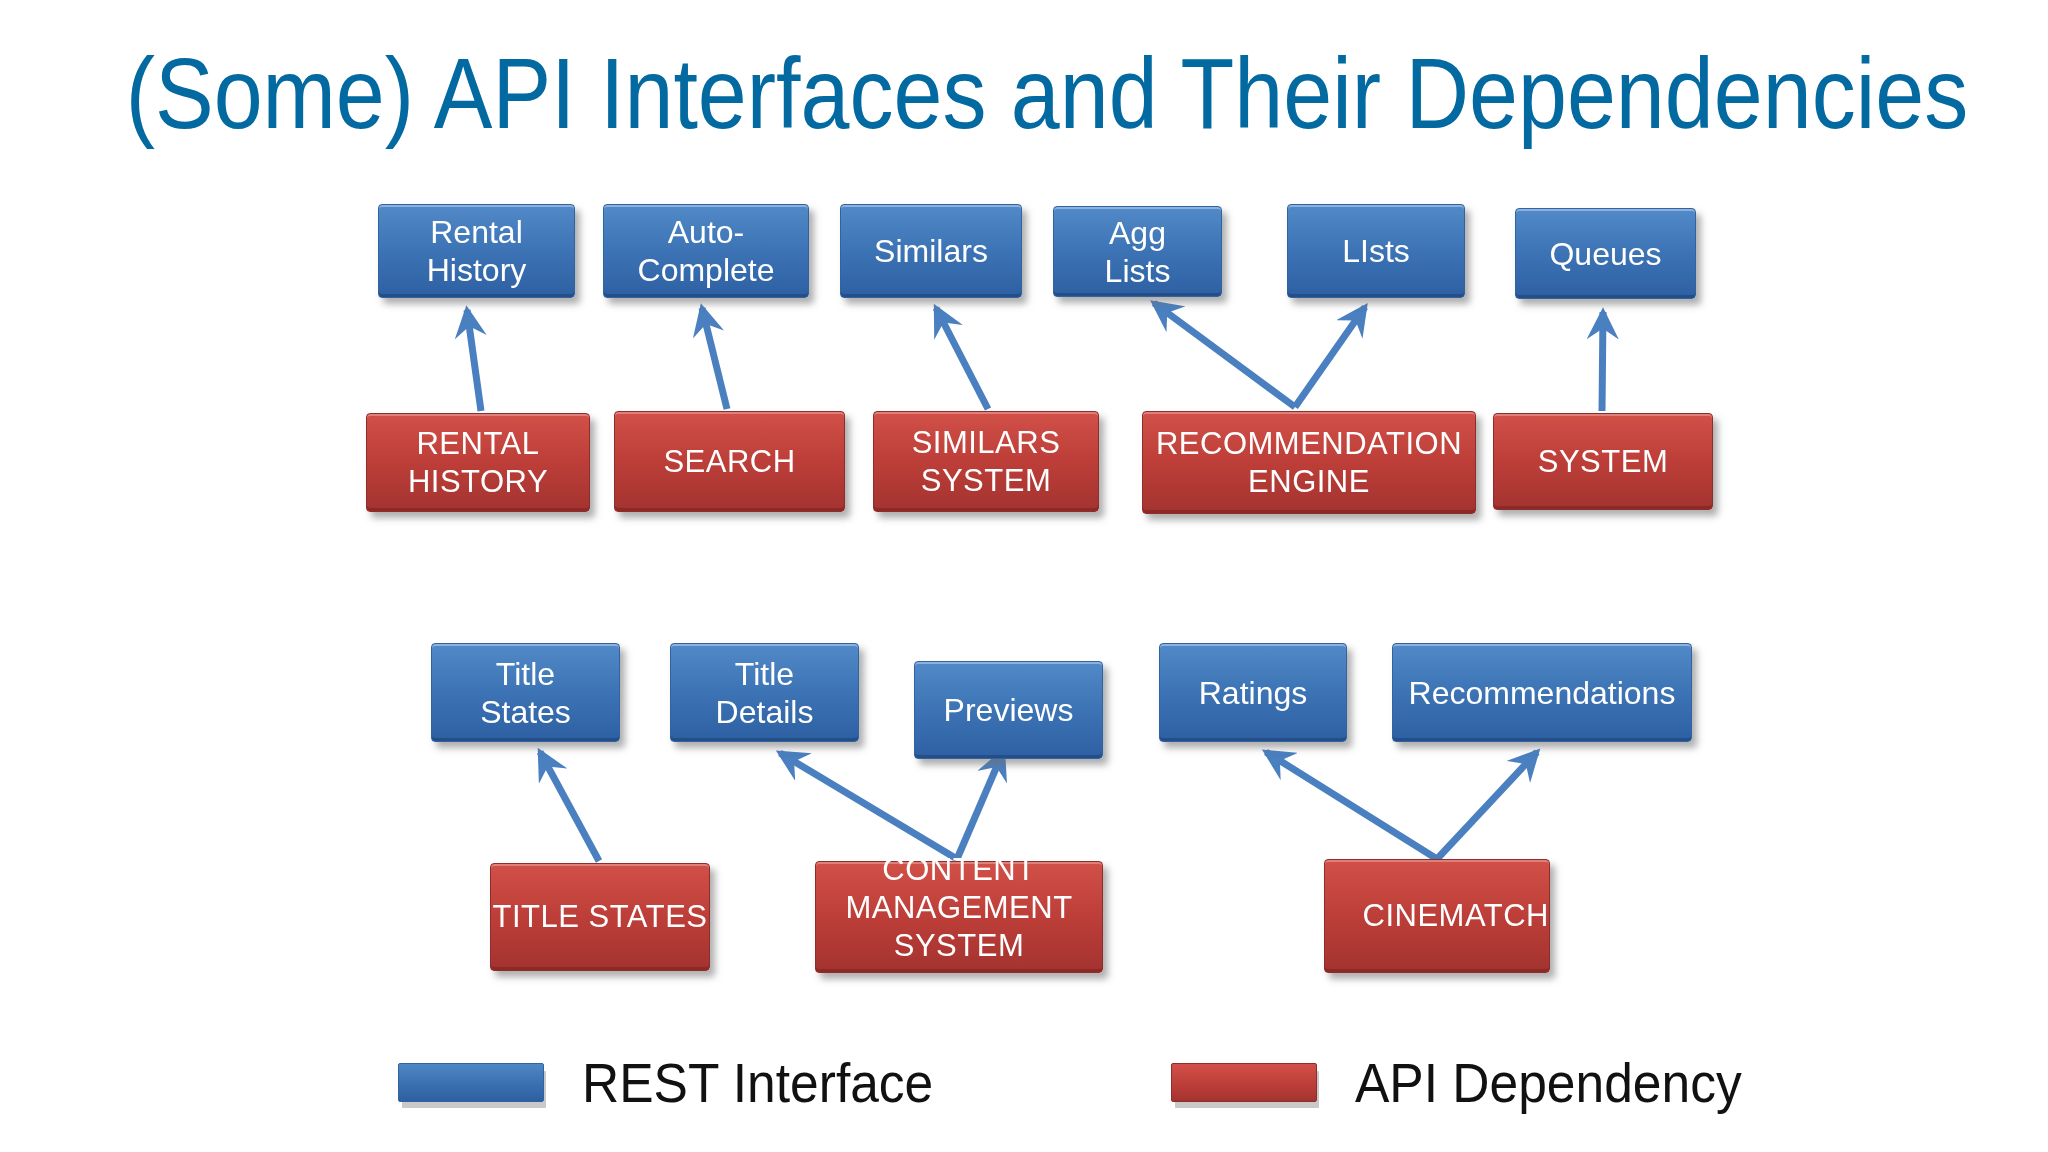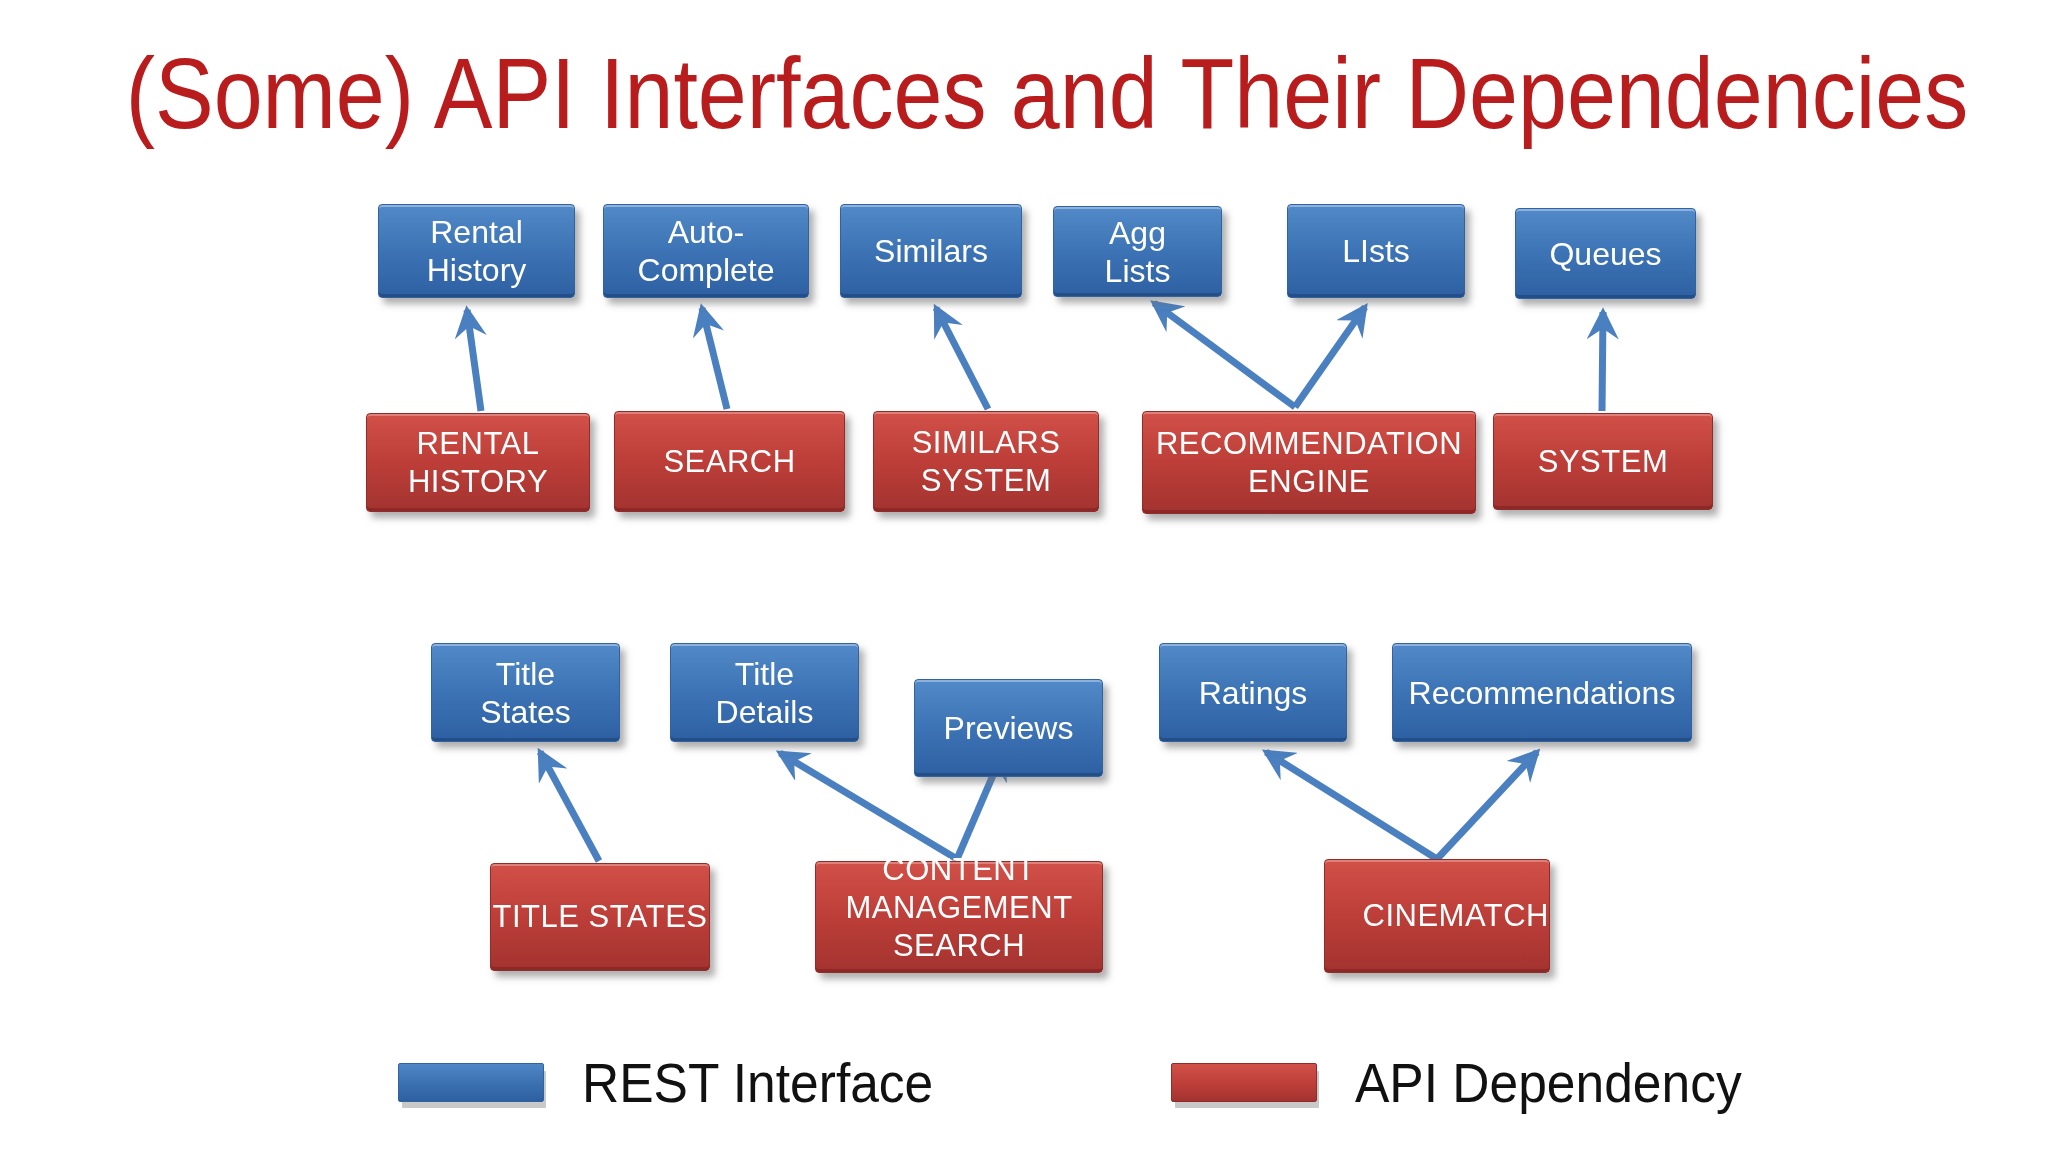--- a/index.html
+++ b/index.html
@@ -2,21 +2,21 @@
 <html><head>
 <meta charset="utf-8">
 <style>
   html,body{margin:0;padding:0;background:#ffffff;}
   .stage{
     position:relative;width:2048px;height:1152px;background:#ffffff;
     font-family:"Liberation Sans","DejaVu Sans",sans-serif;overflow:hidden;
   }
   .title{
     position:absolute;top:36px;left:0;width:100%;text-align:center;
-    font-size:100px;font-weight:400;color:#b91c1c;line-height:1.15;margin:0;
+    font-size:100px;font-weight:400;color:#0369a1;line-height:1.15;margin:0;
   }
   .title span{display:inline-block;transform:scaleX(0.88);transform-origin:50% 50%;white-space:nowrap;}
   .box{
     position:absolute;display:flex;align-items:center;justify-content:center;
     text-align:center;color:#ffffff;border-radius:4px;
     box-shadow:5px 6px 7px rgba(110,110,110,0.55);
   }
   .box .lbl{white-space:pre;line-height:38px;}
   .blue{
     background:linear-gradient(180deg,#5289c8 0%,#3d74b5 48%,#2d60a2 100%);
@@ -119,37 +119,37 @@
     </div>
 
   <div class="box blue" style="left:431px;top:643px;width:187px;height:97px;">
     <span class="lbl">Title
 States</span>
     </div>
   <div class="box blue" style="left:670px;top:643px;width:187px;height:97px;">
     <span class="lbl">Title
 Details</span>
     </div>
-  <div class="box blue" style="left:914px;top:679px;width:187px;height:96px;">
+  <div class="box blue" style="left:914px;top:661px;width:187px;height:96px;">
     <span class="lbl">Previews</span>
     </div>
   <div class="box blue" style="left:1159px;top:643px;width:186px;height:97px;">
     <span class="lbl">Ratings</span>
     </div>
   <div class="box blue" style="left:1392px;top:643px;width:298px;height:97px;">
     <span class="lbl">Recommendations</span>
     </div>
 
   <div class="box red" style="left:490px;top:863px;width:218px;height:106px;">
     <span class="lbl">TITLE STATES</span>
     </div>
   <div class="box red" style="left:815px;top:861px;width:286px;height:110px;">
     <span class="lbl shift-up">CONTENT
 MANAGEMENT
-SEARCH</span>
+SYSTEM</span>
     </div>
   <div class="box red" style="left:1324px;top:859px;width:224px;height:112px;justify-content:flex-end;">
     <span class="lbl">CINEMATCH</span>
     </div>
 
   <div class="legend-item" style="left:398px;top:1050px;">
     <div class="swatch blue-sw"></div>
     <div class="legend-label"><span>REST Interface</span></div>
   </div>
   <div class="legend-item" style="left:1171px;top:1050px;">

